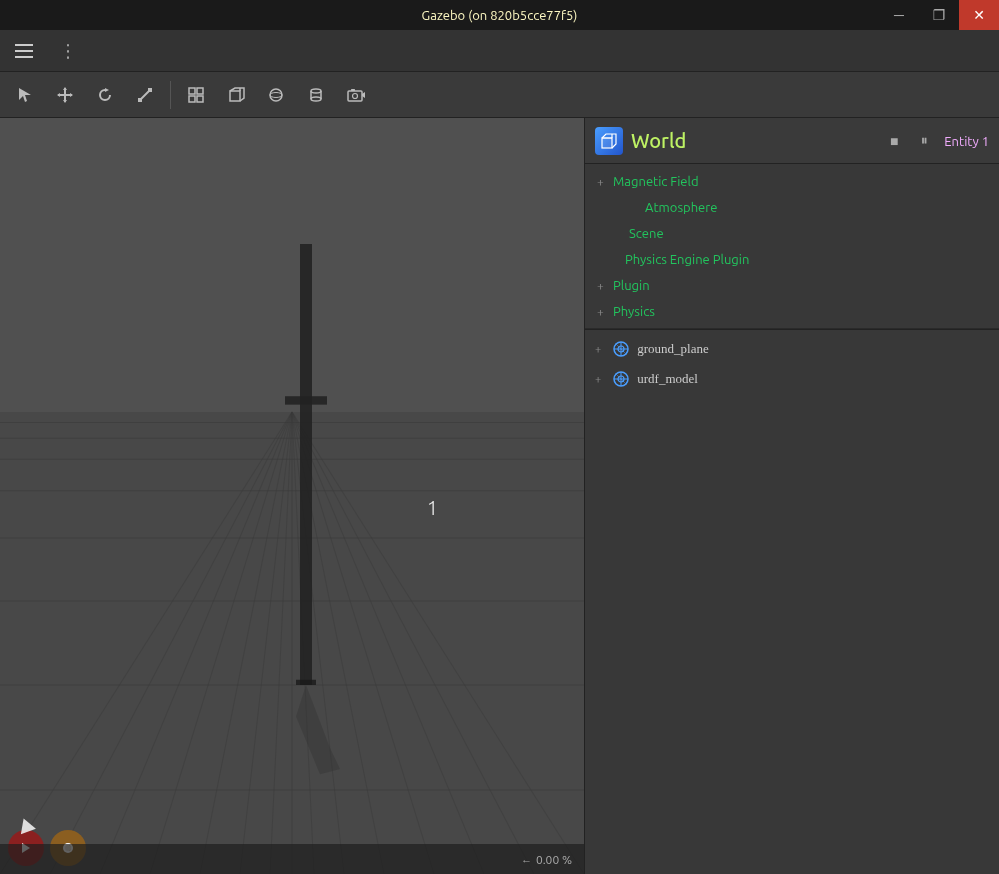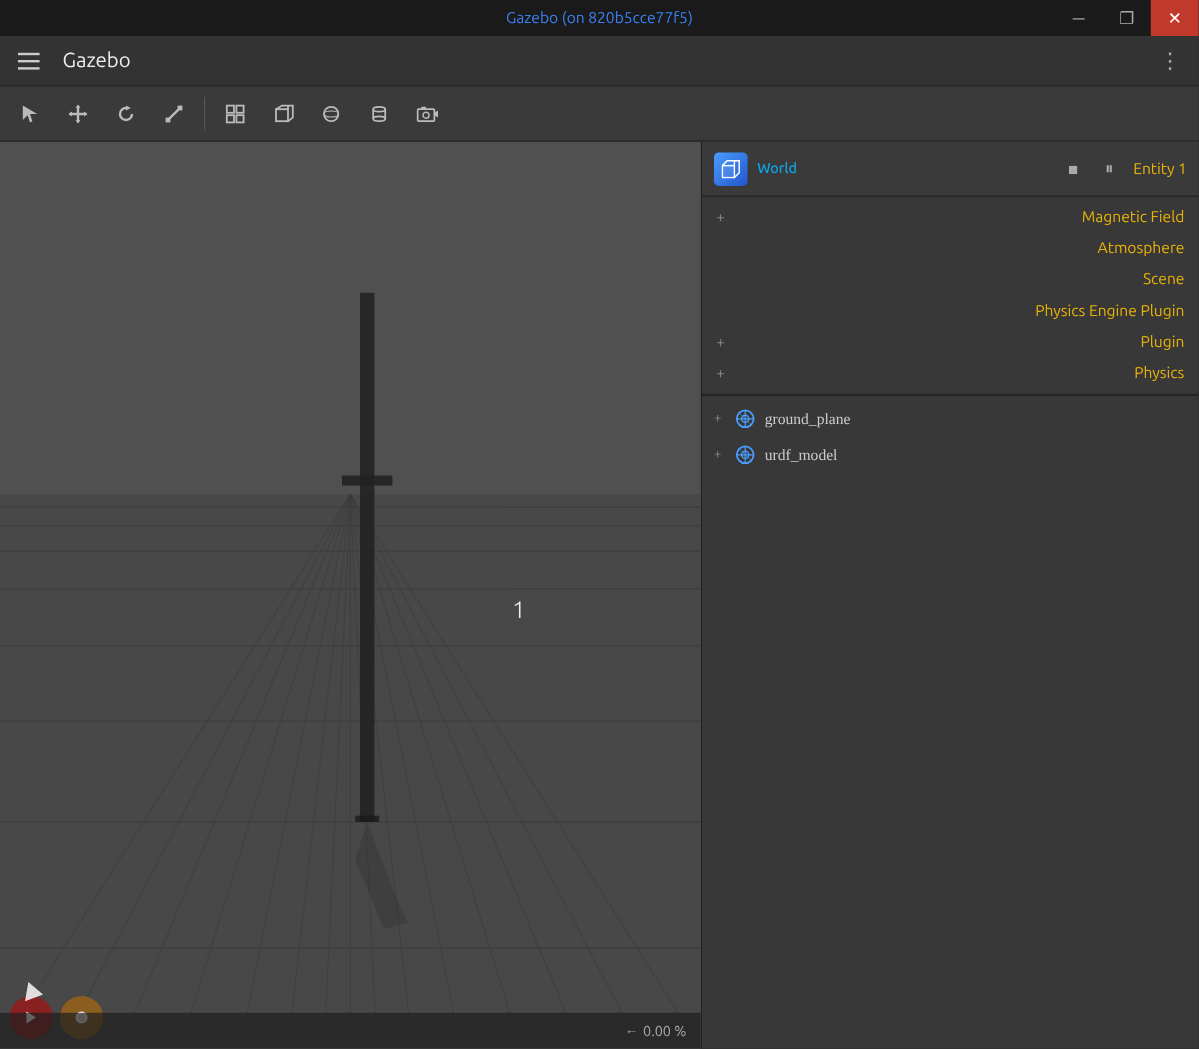--- a/index.html
+++ b/index.html
@@ -18,21 +18,21 @@
     #titlebar {
       background: #1a1a1a;
       height: 30px;
       display: flex;
       align-items: center;
       justify-content: center;
       position: relative;
       flex-shrink: 0;
     }
     #titlebar .title-text {
-      color: #3b82f6;
+      color: #fef9c3;
       font-size: 13px;
     }
     #titlebar .win-controls {
       position: absolute;
       right: 0;
       top: 0;
       display: flex;
       align-items: center;
       height: 100%;
     }
@@ -211,42 +211,42 @@
       width: 28px;
       height: 28px;
       background: linear-gradient(135deg, #4a9eff 0%, #2255cc 100%);
       border-radius: 4px;
       display: flex;
       align-items: center;
       justify-content: center;
       font-size: 14px;
     }
     .entity-header .world-label {
-      color: #0ea5e9;
-      font-size: 12px;
+      color: #bef264;
+      font-size: 20px;
       font-weight: 500;
       flex: 1;
     }
     .entity-header .header-controls {
       display: flex;
       align-items: center;
       gap: 6px;
     }
     .hdr-btn {
       width: 24px;
       height: 24px;
       display: flex;
       align-items: center;
       justify-content: center;
       cursor: pointer;
       color: #aaa;
       font-size: 14px;
     }
     .entity-label {
-      color: #eab308;
+      color: #f0abfc;
       font-size: 13px;
     }
 
     
     .world-props {
       padding: 4px 0;
       border-bottom: 1px solid #2a2a2a;
     }
     .prop-row {
       display: flex;
@@ -255,24 +255,23 @@
       padding: 0 12px;
       cursor: pointer;
     }
     .prop-plus {
       color: #888;
       font-size: 12px;
       margin-right: 6px;
       width: 10px;
     }
     .prop-name {
-      color: #eab308;
+      color: #22c55e;
       font-size: 13px;
       flex: 1;
-      text-align: right;
     }
     .prop-value {
       color: #999;
       font-size: 13px;
     }
 
     
     .entity-list {
       flex: 1;
       overflow-y: auto;
@@ -339,21 +338,20 @@
     <div class="win-btn close-btn">✕</div>
   </div>
 </div>
 
 <div id="menubar">
   <div class="hamburger">
     <span></span>
     <span></span>
     <span></span>
   </div>
-  <span class="app-title">Gazebo</span>
   <div class="more-btn">⋮</div>
 </div>
 
 <div id="toolbar">
 
   <div class="toolbar-btn" title="Select">
     <svg width="18" height="18" viewBox="0 0 18 18" fill="none">
       <path d="M3 2L3 14L7 10L9 16L11 15L9 9L15 9Z" fill="#bbb"></path>
     </svg>
   </div>
@@ -533,21 +531,21 @@
         <span class="prop-value"></span>
       </div>
 
 
       <div class="prop-row" style="padding-left:28px">
         <span class="prop-plus"></span>
         <span class="prop-name">Scene</span>
         <span class="prop-value"></span>
       </div>
 
-      <div class="prop-row" style="padding-left:36px">
+      <div class="prop-row" style="padding-left:24px">
         <span class="prop-plus"></span>
         <span class="prop-name">Physics Engine Plugin</span>
         <span class="prop-value"></span>
       </div>
 
       <div class="prop-row">
         <span class="prop-plus">+</span>
         <span class="prop-name">Plugin</span>
         <span class="prop-value"></span>
       </div>

